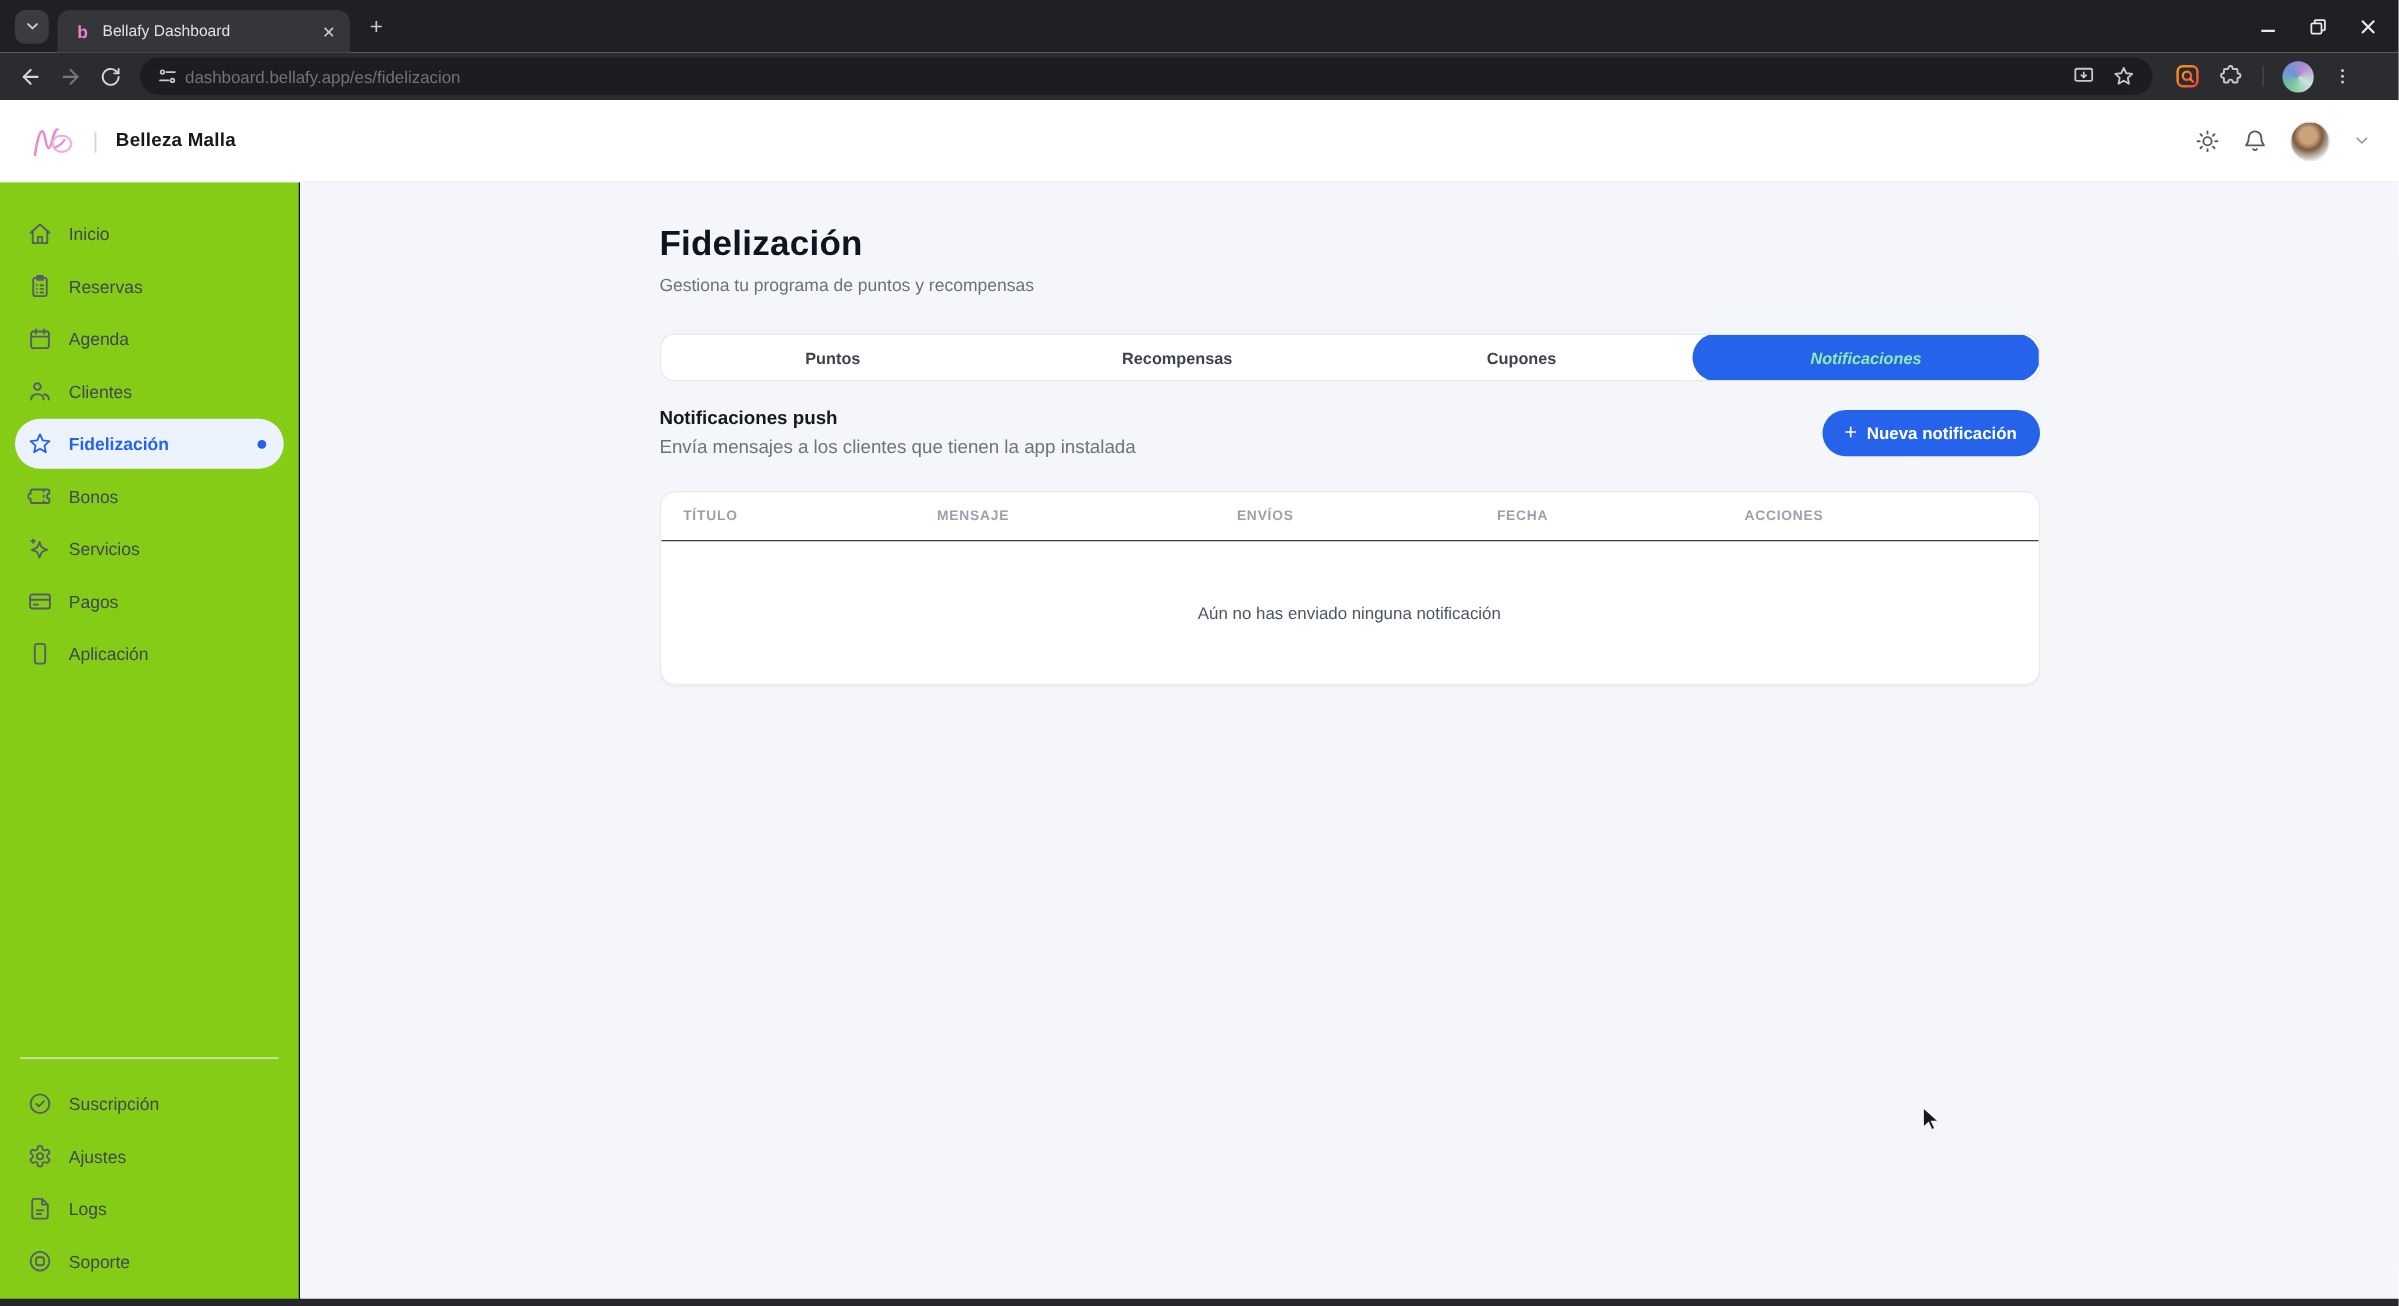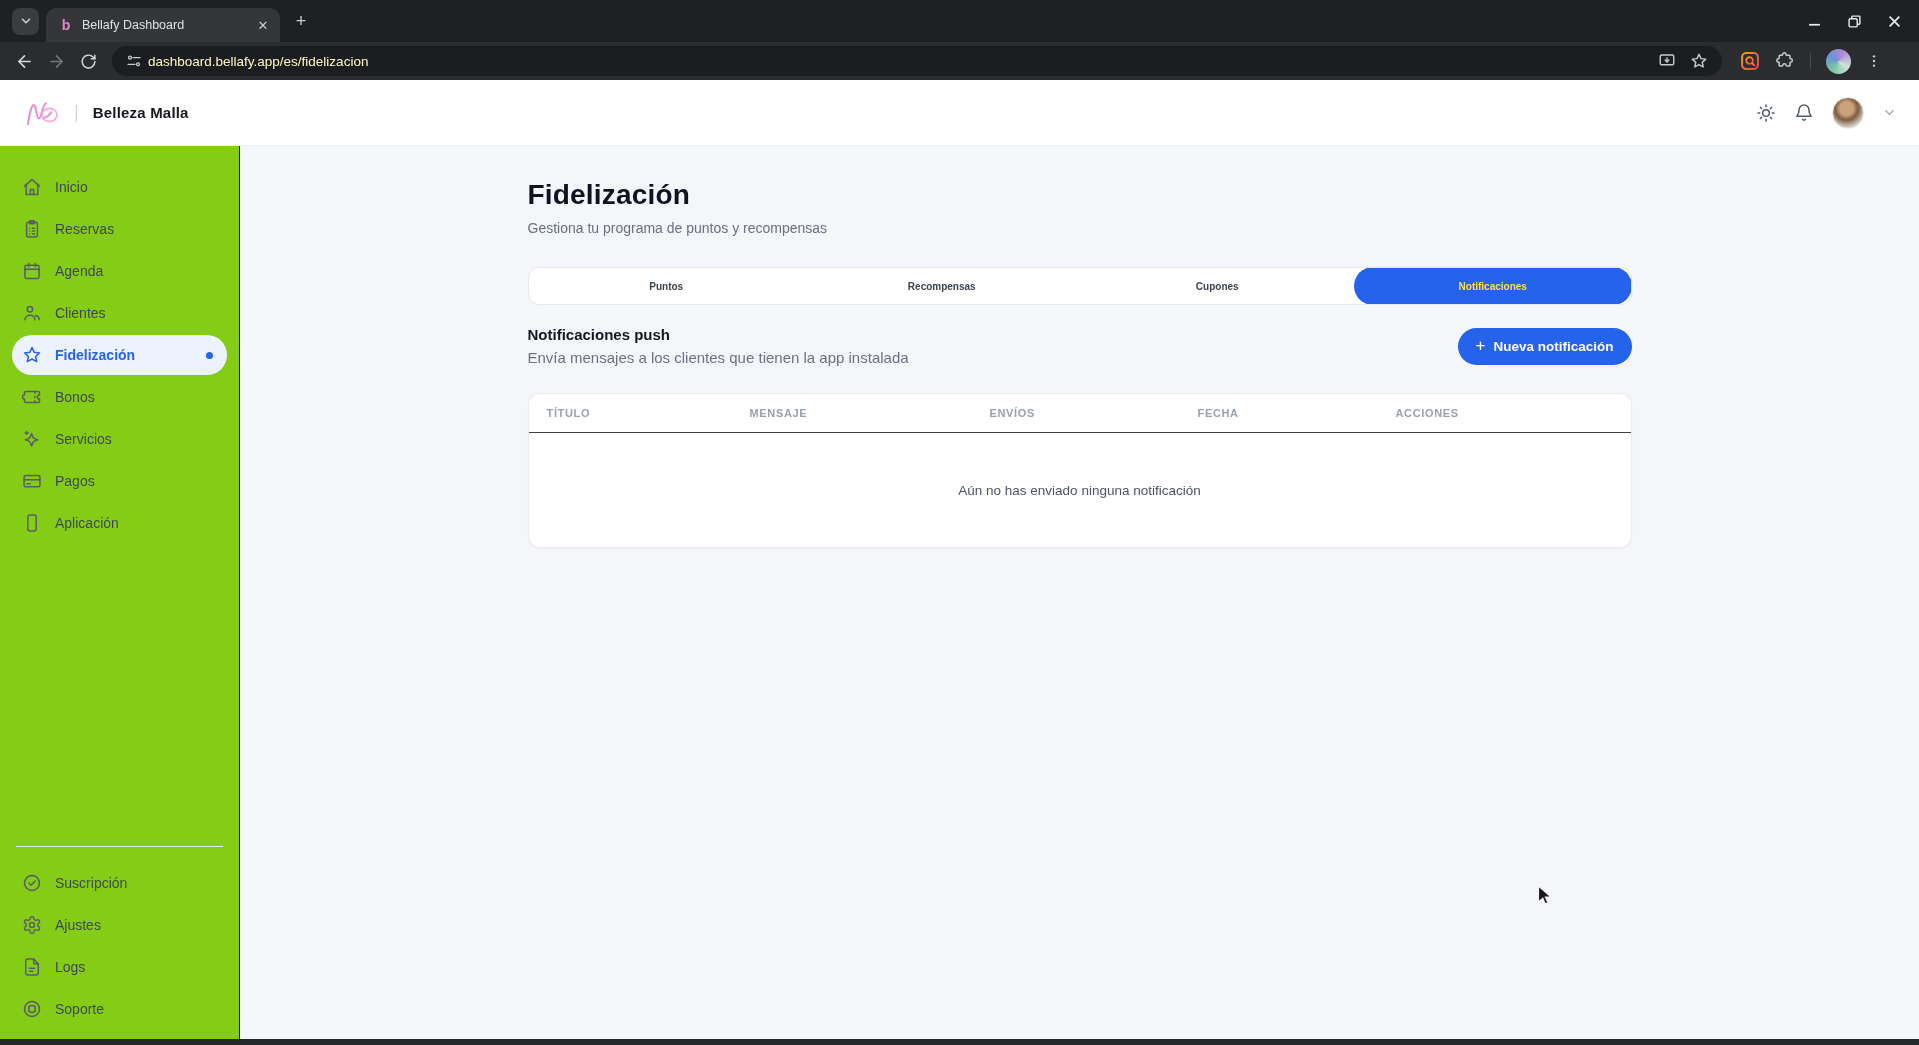--- a/index.html
+++ b/index.html
@@ -15,21 +15,21 @@
   .tab-close { width:18px; height:18px; border-radius:50%; color:#c8cacd; display:flex; align-items:center; justify-content:center; font-size:13px; }
   .newtab { width:26px; height:26px; margin-left:8px; color:#c8cacd; display:flex; align-items:center; justify-content:center; font-size:18px; }
   .wincontrols { margin-left:auto; display:flex; align-items:center; gap:14px; padding-right:12px; color:#e8eaed; }
   .winbtn { width:26px; height:26px; display:flex; align-items:center; justify-content:center; }
 
   .toolbar { height:38px; background:#2b2c30; display:flex; align-items:center; padding:0 10px; gap:4px; }
   .navbtn { width:28px; height:28px; display:flex; align-items:center; justify-content:center; color:#d5d7da; }
   .navbtn.dim { color:#75777b; }
   .urlpill { flex:1; max-width:1610px; height:30px; background:#1c1d21; border-radius:16px; margin-left:6px; display:flex; align-items:center; padding:0 10px; }
   .urlpill .tune { color:#c8cacd; margin:0 6px 0 4px; }
-  .urltext { color:#fef9c3; font-size:13.5px; flex:1; }
+  .urltext { color:#737373; font-size:13.5px; flex:1; }
   .pill-right { display:flex; align-items:center; gap:14px; padding-right:4px; color:#c8cacd; }
   .tb-right { display:flex; align-items:center; gap:15px; margin-left:14px; padding-right:6px; }
   .ext-badge { width:20px; height:20px; }
   .tb-sep { width:1px; height:16px; background:#4a4b4f; }
   .tb-avatar { width:25px; height:25px; border-radius:50%; background:conic-gradient(from 210deg,#79c99e,#6a93d8,#b08ad2,#cfe3da,#79c99e); }
   .kebab { color:#c8cacd; }
 
   
   .app { height:965px; display:flex; flex-direction:column; background:#fff; }
   .app-header { height:66px; background:#fff; border-bottom:1px solid #eceef2; display:flex; align-items:center; padding:0 22px; }
@@ -47,22 +47,22 @@
   .side-item .dot { margin-left:auto; width:7px; height:7px; border-radius:50%; background:#2563eb; }
   .side-divider { height:1px; background:#e8eaee; margin:0 4px 16px; }
   .side-footer { margin-top:auto; }
 
   .main { flex:1; background:#f4f6f9; overflow:hidden; position:relative; }
   .content { width:1104px; margin:0 auto; padding-top:33px; }
   .page-title { font-size:28px; font-weight:bold; color:#0f1420; letter-spacing:.2px; }
   .page-sub { font-size:14px; color:#697180; margin-top:9px; }
 
   .tabs { margin-top:31px; height:38px; background:#fff; border:1px solid #e7e9ee; border-radius:11px; display:grid; grid-template-columns:1fr 1fr 1fr 1fr; overflow:hidden; }
-  .tabseg { display:flex; align-items:center; justify-content:center; font-size:10px; color:#3c434e; font-weight:bold; background:transparent; border:none; }
-  .tabseg.active { background:#2563eb; color:#fde047; border-radius:19px; margin:-1px; }
+  .tabseg { display:flex; align-items:center; justify-content:center; font-size:13px; color:#3c434e; font-weight:bold; background:transparent; border:none; }
+  .tabseg.active { background:#2563eb; color:#86efac; border-radius:19px; margin:-1px;font-style:italic; }
 
   .section-row { margin-top:21px; display:flex; align-items:center; }
   .sec-title { font-size:15px; font-weight:bold; color:#14181f; }
   .sec-sub { font-size:15px; color:#6b7280; margin-top:6px; }
   .primary-btn { margin-left:auto; height:37px; background:#2563eb; color:#fff; border:none; border-radius:19px; padding:0 18px; font-size:13.5px; font-weight:bold; display:flex; align-items:center; gap:8px; }
   .primary-btn .plus { font-size:17px; font-weight:normal; margin-top:-1px; }
 
   .table-card { margin-top:27px; background:#fff; border:1px solid #e9ebf0; border-radius:12px; box-shadow:0 1px 2px rgba(16,24,40,.04); overflow:hidden; }
   .thead { display:grid; grid-template-columns:203px 240px 208px 198px 1fr; padding:0 18px; height:39px; align-items:center; border-bottom:1px solid #404040; }
   .th { font-size:11px; letter-spacing:.06em; color:#9aa1ad; font-weight:bold; }

